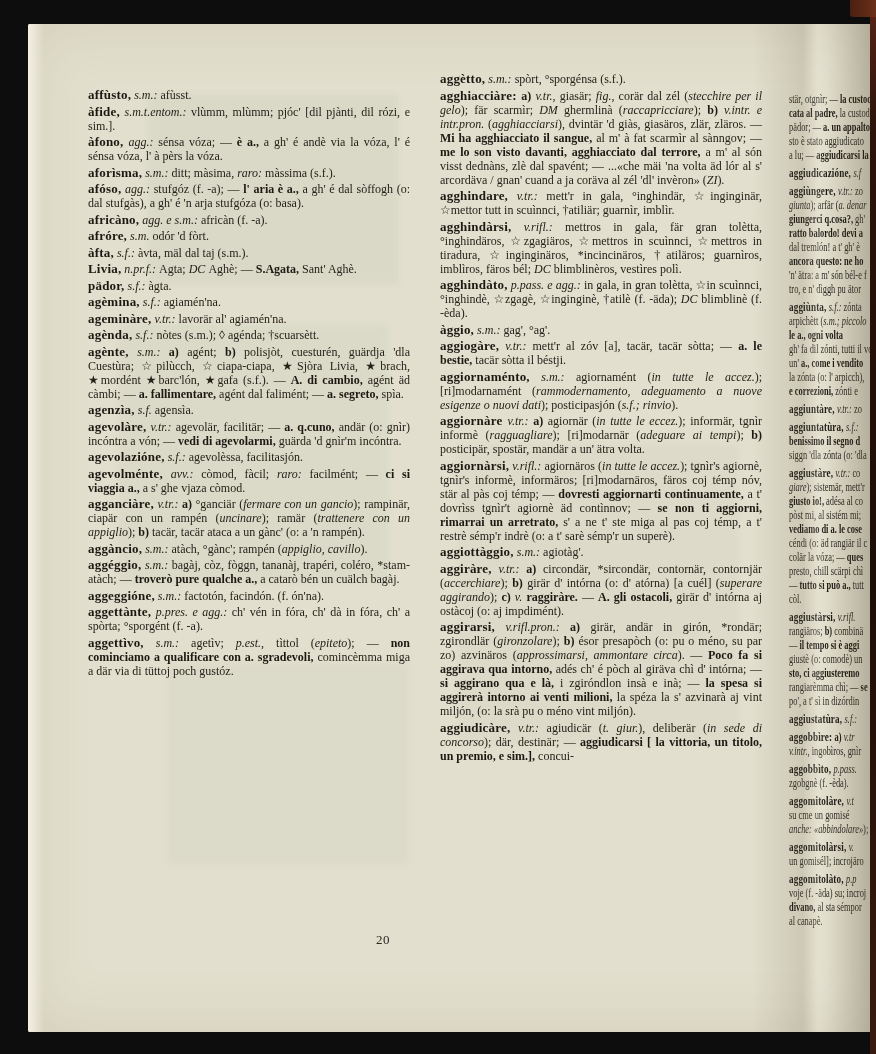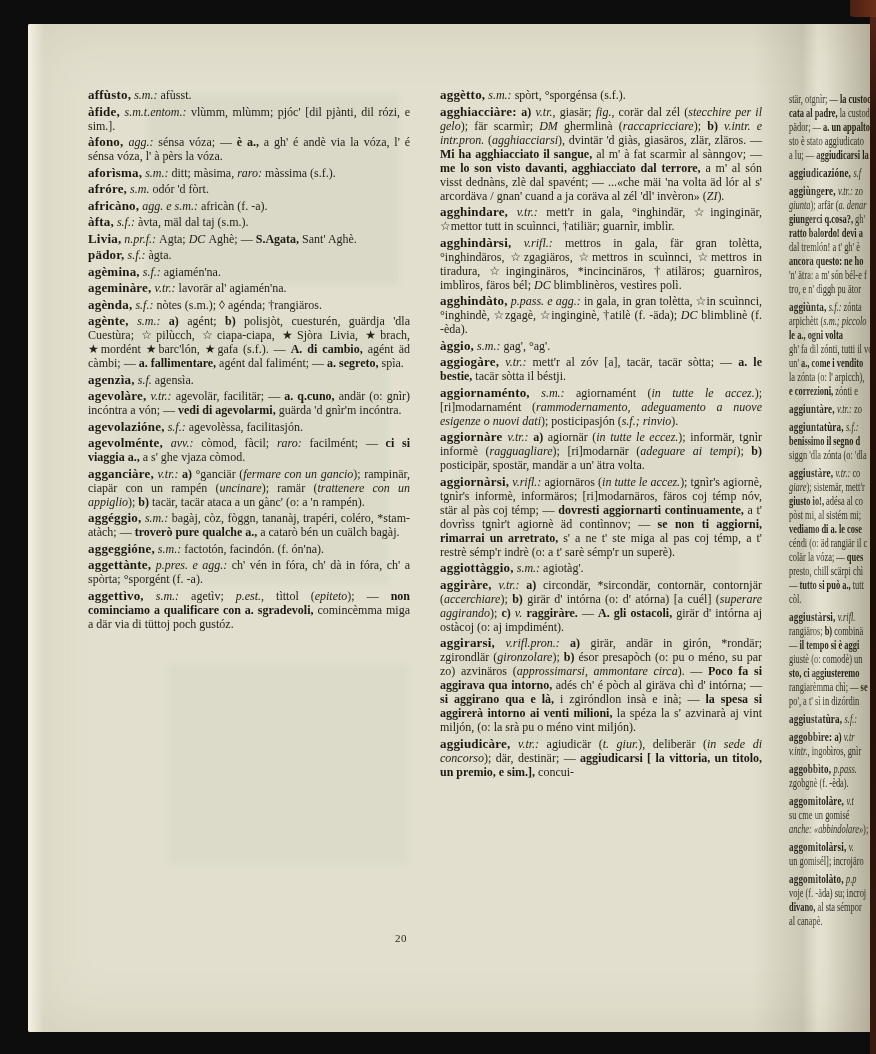--- a/index.html
+++ b/index.html
@@ -45,68 +45,70 @@
   .cover-corner{
     position:absolute;right:0;top:0;width:26px;height:17px;
     background:linear-gradient(90deg,#4a1f12,#6b3018);
     border-radius:0 0 0 3px;
   }
   .col{
     position:absolute;color:#26221a;
     font-size:12px;line-height:14px;
   }
   .col-left{left:60px;top:64px;width:322px;}
-  .col-mid{left:412px;top:64px;width:322px;}
+  .col-mid{left:412px;top:48px;width:322px;}
   .col-right{
     left:761px;top:68px;width:220px;
     transform:scaleX(.70);transform-origin:left top;
     color:#2b2720;
   }
   .entry{margin:0 0 2.5px 0;text-align:justify;}
   .entry:last-child{margin-bottom:0;}
   .seg-h{font-weight:700;font-size:13px;letter-spacing:.2px;color:#1d1912;}
   .seg-b{font-weight:700;color:#1d1912;}
   .seg-i{font-style:italic;}
   .seg-n{}
   .rline{white-space:nowrap;height:14px;line-height:14px;overflow:visible;}
   .rline.gap{margin-top:4px;}
   .page-number{
-    position:absolute;left:348px;top:908px;width:50px;text-align:center;
-    font-size:11px;color:#2b2720;letter-spacing:.5px;
+    position:absolute;left:330px;top:908px;width:50px;text-align:center;
+    font-size:13px;color:#2b2720;letter-spacing:.5px;
   }
 </style>
 </head>
 <body>
 
 <div class="page">
   <div class="paper-edge-left"></div>
   <div class="stain s1"></div>
   <div class="stain s2"></div>
   <div class="stain s3"></div>
   <div class="stain s4"></div>
 
   <div class="col col-left" id="col-left">
       <p class="entry"><span class="seg-h">affùsto,</span><span class="seg-i"> s.m.: </span><span class="seg-n">afùsst.</span></p>
       <p class="entry"><span class="seg-h">àfide,</span><span class="seg-i"> s.m.t.entom.: </span><span class="seg-n">vlùmm, mlùmm; pjóc' [dil pjànti, dil rózi, e sim.].</span></p>
       <p class="entry"><span class="seg-h">àfono,</span><span class="seg-i"> agg.: </span><span class="seg-n">sénsa vóza; — </span><span class="seg-b">è a., </span><span class="seg-n">a gh' é andè via la vóza, l' é sénsa vóza, l' à pèrs la vóza.</span></p>
       <p class="entry"><span class="seg-h">aforìsma,</span><span class="seg-i"> s.m.: </span><span class="seg-n">ditt; màsima, </span><span class="seg-i">raro: </span><span class="seg-n">màssima (s.f.).</span></p>
+      <p class="entry"><span class="seg-h">afóso,</span><span class="seg-i"> agg.: </span><span class="seg-n">stufgóz (f. -a); — </span><span class="seg-b">l' aria è a., </span><span class="seg-n">a gh' é dal sòffogh (o: dal stufgàs), a gh' é 'n arja stufgóza (o: basa).</span></p>
+      <p class="entry"><span class="seg-h">africàno,</span><span class="seg-i"> agg. e s.m.: </span><span class="seg-n">africàn (f. -a).</span></p>
       <p class="entry"><span class="seg-h">afróre,</span><span class="seg-i"> s.m. </span><span class="seg-n">odór 'd fòrt.</span></p>
-      <p class="entry"><span class="seg-h">africàno,</span><span class="seg-i"> agg. e s.m.: </span><span class="seg-n">africàn (f. -a).</span></p>
       <p class="entry"><span class="seg-h">àfta,</span><span class="seg-i"> s.f.: </span><span class="seg-n">àvta, mäl dal taj (s.m.).</span></p>
       <p class="entry"><span class="seg-h">Livia,</span><span class="seg-i"> n.pr.f.: </span><span class="seg-n">Agta; </span><span class="seg-i">DC </span><span class="seg-n">Aghè; — </span><span class="seg-b">S.Agata, </span><span class="seg-n">Sant' Aghè.</span></p>
       <p class="entry"><span class="seg-h">pädor,</span><span class="seg-i"> s.f.: </span><span class="seg-n">àgta.</span></p>
       <p class="entry"><span class="seg-h">agèmina,</span><span class="seg-i"> s.f.: </span><span class="seg-n">agiamén'na.</span></p>
       <p class="entry"><span class="seg-h">ageminàre,</span><span class="seg-i"> v.tr.: </span><span class="seg-n">lavorär al' agiamén'na.</span></p>
-      <p class="entry"><span class="seg-h">agènda,</span><span class="seg-i"> s.f.: </span><span class="seg-n">nòtes (s.m.); ◊ agénda; †rangiäros.</span></p>
+      <p class="entry"><span class="seg-h">agènda,</span><span class="seg-i"> s.f.: </span><span class="seg-n">nòtes (s.m.); ◊ agénda; †scuarsètt.</span></p>
       <p class="entry"><span class="seg-h">agènte,</span><span class="seg-i"> s.m.: </span><span class="seg-b">a) </span><span class="seg-n">agént; </span><span class="seg-b">b) </span><span class="seg-n">polisjòt, cuesturén, guärdja 'dla Cuestùra; ☆pilùcch, ☆ciapa-ciapa, ★Sjòra Livia, ★brach, ★mordént ★barc'lón, ★gafa (s.f.). — </span><span class="seg-b">A. di cambio, </span><span class="seg-n">agént äd càmbi; — </span><span class="seg-b">a. fallimentare, </span><span class="seg-n">agént dal falimént; — </span><span class="seg-b">a. segreto, </span><span class="seg-n">spìa.</span></p>
       <p class="entry"><span class="seg-h">agenzìa,</span><span class="seg-i"> s.f. </span><span class="seg-n">agensìa.</span></p>
       <p class="entry"><span class="seg-h">agevolàre,</span><span class="seg-i"> v.tr.: </span><span class="seg-n">agevolär, facilitär; — </span><span class="seg-b">a. q.cuno, </span><span class="seg-n">andär (o: gnìr) incóntra a vón; — </span><span class="seg-b">vedi di agevolarmi, </span><span class="seg-n">guärda 'd gnìr'm incóntra.</span></p>
       <p class="entry"><span class="seg-h">agevolazióne,</span><span class="seg-i"> s.f.: </span><span class="seg-n">agevolèssa, facilitasjón.</span></p>
       <p class="entry"><span class="seg-h">agevolménte,</span><span class="seg-i"> avv.: </span><span class="seg-n">còmod, fàcil; </span><span class="seg-i">raro: </span><span class="seg-n">facilmént; — </span><span class="seg-b">ci si viaggia a., </span><span class="seg-n">a s' ghe vjaza còmod.</span></p>
       <p class="entry"><span class="seg-h">agganciàre,</span><span class="seg-i"> v.tr.: </span><span class="seg-b">a) </span><span class="seg-n">°ganciär (</span><span class="seg-i">fermare con un gancio</span><span class="seg-n">); rampinär, ciapär con un rampén (</span><span class="seg-i">uncinare</span><span class="seg-n">); ramär (</span><span class="seg-i">trattenere con un appiglio</span><span class="seg-n">); </span><span class="seg-b">b) </span><span class="seg-n">tacär, tacär ataca a un gànc' (o: a 'n rampén).</span></p>
+      <p class="entry"><span class="seg-h">aggàncio,</span><span class="seg-i"> s.m.: </span><span class="seg-n">atàch, °gànc'; rampén (</span><span class="seg-i">appiglio, cavillo</span><span class="seg-n">).</span></p>
       <p class="entry"><span class="seg-h">aggéggio,</span><span class="seg-i"> s.m.: </span><span class="seg-n">bagàj, còz, fòggn, tananàj, trapéri, coléro, *stam-atàch; — </span><span class="seg-b">troverò pure qualche a., </span><span class="seg-n">a catarò bén un cuälch bagàj.</span></p>
       <p class="entry"><span class="seg-h">aggeggióne,</span><span class="seg-i"> s.m.: </span><span class="seg-n">factotón, facindón. (f. ón'na).</span></p>
       <p class="entry"><span class="seg-h">aggettànte,</span><span class="seg-i"> p.pres. e agg.: </span><span class="seg-n">ch' vén in fóra, ch' dà in fóra, ch' a spòrta; °sporgént (f. -a).</span></p>
       <p class="entry"><span class="seg-h">aggettìvo,</span><span class="seg-i"> s.m.: </span><span class="seg-n">agetìv; </span><span class="seg-i">p.est.</span><span class="seg-n">, tìttol (</span><span class="seg-i">epiteto</span><span class="seg-n">); — </span><span class="seg-b">non cominciamo a qualificare con a. sgradevoli, </span><span class="seg-n">comincèmma miga a där via di tüttoj poch gustóz.</span></p>
     </div>
   <div class="col col-mid" id="col-mid">
       <p class="entry"><span class="seg-h">aggètto,</span><span class="seg-i"> s.m.: </span><span class="seg-n">spòrt, °sporgénsa (s.f.).</span></p>
       <p class="entry"><span class="seg-h">agghiacciàre: </span><span class="seg-b">a) </span><span class="seg-i">v.tr.</span><span class="seg-n">, giasär; </span><span class="seg-i">fig.</span><span class="seg-n">, corär dal zél (</span><span class="seg-i">stecchire per il gelo</span><span class="seg-n">); fär scarmìr; </span><span class="seg-i">DM </span><span class="seg-n">ghermlinà (</span><span class="seg-i">raccapricciare</span><span class="seg-n">); </span><span class="seg-b">b) </span><span class="seg-i">v.intr. e intr.pron. </span><span class="seg-n">(</span><span class="seg-i">agghiacciarsi</span><span class="seg-n">), dvintär 'd giàs, giasäros, zlär, zläros. — </span><span class="seg-b">Mi ha agghiacciato il sangue, </span><span class="seg-n">al m' à fat scarmìr al sànngov; — </span><span class="seg-b">me lo son visto davanti, agghiacciato dal terrore, </span><span class="seg-n">a m' al són visst dednàns, zlè dal spavént; — ...«che mäi 'na volta äd lór al s' arcordäva / gnan' cuand a ja coräva al zél 'dl' invèron» (</span><span class="seg-i">ZI</span><span class="seg-n">).</span></p>
       <p class="entry"><span class="seg-h">agghindare,</span><span class="seg-i"> v.tr.: </span><span class="seg-n">mett'r in gala, °inghindär, ☆inginginär, ☆mettor tutt in scuìnnci, †atiliär; guarnìr, imblìr.</span></p>
       <p class="entry"><span class="seg-h">agghindàrsi,</span><span class="seg-i"> v.rifl.: </span><span class="seg-n">mettros in gala, fär gran tolètta, °inghindäros, ☆zgagiäros, ☆mettros in scuìnnci, ☆mettros in tiradura, ☆inginginäros, *incincinäros, †atiläros; guarnìros, imblìros, färos bél; </span><span class="seg-i">DC </span><span class="seg-n">blimblinèros, vestìres polì.</span></p>

